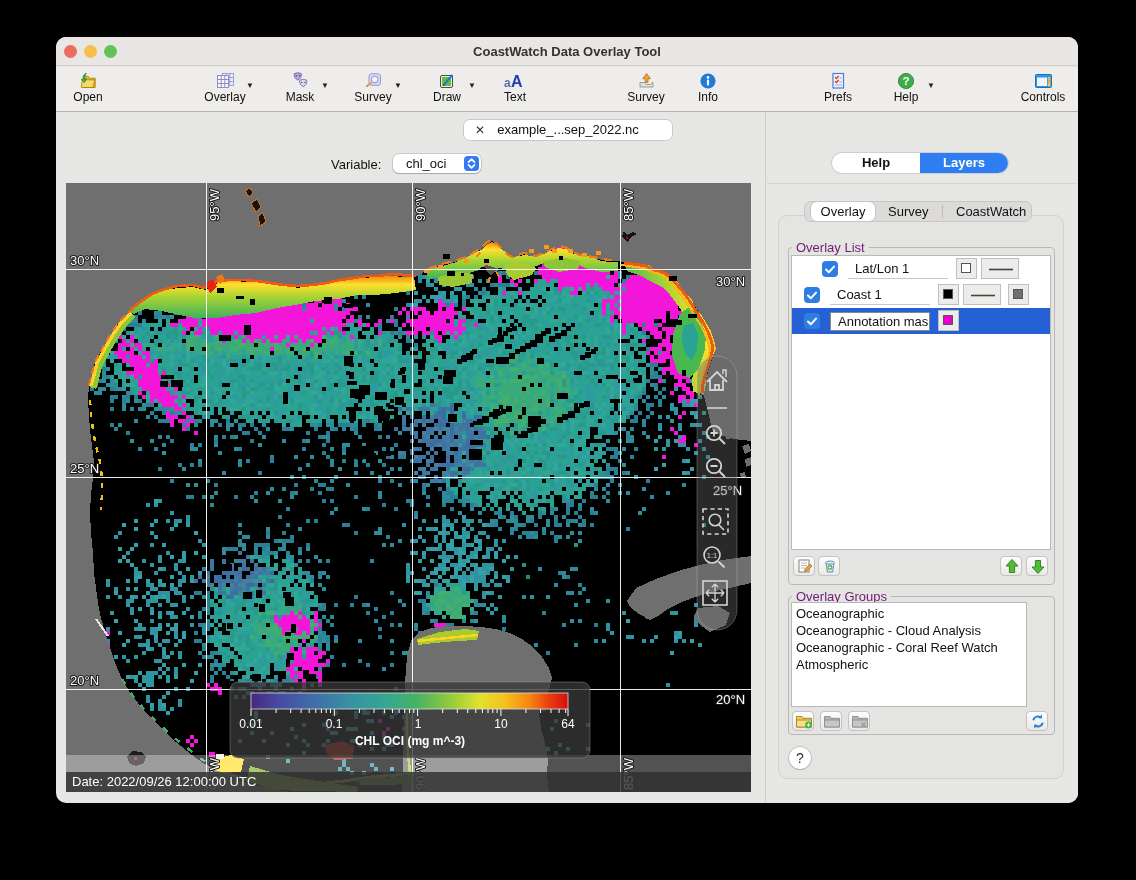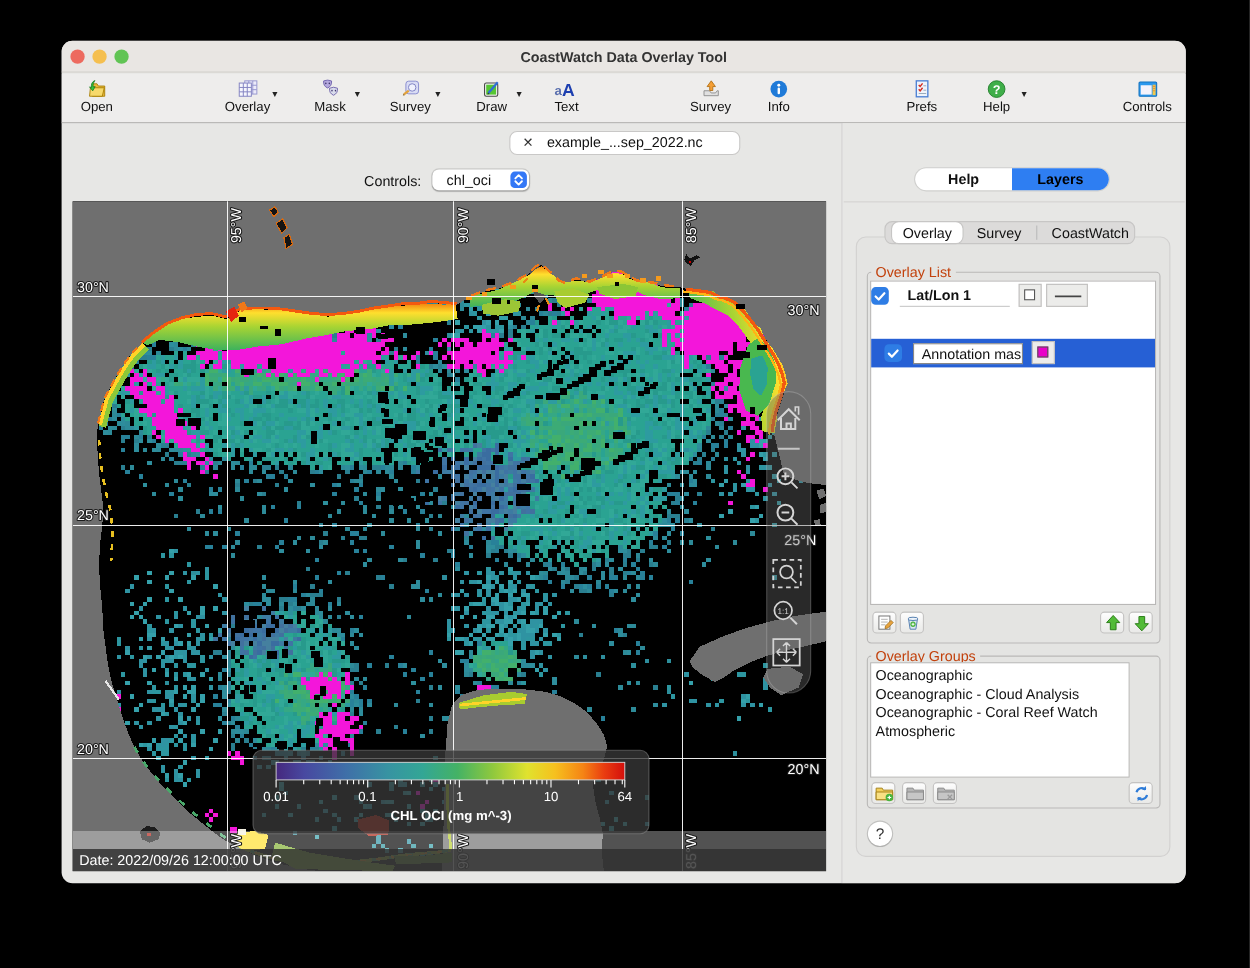--- a/index.html
+++ b/index.html
@@ -18,28 +18,28 @@
   #vlabel{position:absolute;left:275px;top:120px;font-size:13px;color:#111;}
   #vdrop{position:absolute;left:337px;top:117px;width:88px;height:19px;background:#fff;border-radius:6px;box-shadow:0 0 0 1px rgba(0,0,0,0.12),0 1px 1px rgba(0,0,0,0.18);font-size:13px;color:#111;}
   #vdrop .t{position:absolute;left:13px;top:2px;}
   #vdrop .step{position:absolute;right:2px;top:2px;width:15px;height:15px;background:#3478f6;border-radius:4px;}
   #mapwrap{position:absolute;left:10px;top:146px;width:685px;height:609px;background:#000;}
   #vsep{position:absolute;left:709px;top:75px;width:1px;height:691px;background:#cfcecd;}
   #rpanel{position:absolute;left:710px;top:75px;width:312px;height:691px;background:#e7e7e5;font-size:13px;color:#111;}
   
   #seg{position:absolute;left:66px;top:41px;width:176px;height:20px;border-radius:10px;background:#fff;box-shadow:0 0 0 1px rgba(0,0,0,0.10);}
   #seg .l{position:absolute;left:0;top:0;width:88px;height:20px;line-height:20px;text-align:center;font-weight:bold;color:#111;}
-  #seg .r{position:absolute;left:88px;top:0;width:88px;height:20px;line-height:20px;text-align:center;font-weight:bold;color:#000000;background:#2e7ef2;border-radius:0 10px 10px 0;}
+  #seg .r{position:absolute;left:88px;top:0;width:88px;height:20px;line-height:20px;text-align:center;font-weight:bold;color:#ffffff;background:#2e7ef2;border-radius:0 10px 10px 0;}
   #rsep{position:absolute;left:1px;top:71px;width:310px;height:1px;background:#d4d3d2;}
   #tabbar{position:absolute;left:38px;top:89px;width:228px;height:21px;background:#dcdbda;border:1px solid #c7c6c5;border-radius:7px;}
   #tabsel{position:absolute;left:44px;top:89px;width:66px;height:21px;background:#fff;border:1px solid #c7c6c5;border-radius:7px;line-height:19px;text-align:center;}
   .tabtxt{position:absolute;top:91px;line-height:17px;}
   #bigpanel{position:absolute;left:12px;top:103px;width:286px;height:564px;background:#e4e4e2;border:1px solid #d2d1d0;border-radius:9px;}
   .group{position:absolute;border:1px solid #b9b8b7;border-radius:4px;}
-  .glabel{position:absolute;font-size:13px;color:#c2410c;background:#e4e4e2;padding:0 4px;}
+  .glabel{position:absolute;font-size:13px;color:#701a75;background:#e4e4e2;padding:0 4px;}
   .wlist{position:absolute;background:#fff;border:1px solid #b9b8b7;}
   .row{position:absolute;left:1px;width:258px;height:26px;}
   .row.sel{background:#2660d5;}
   .cb{position:absolute;left:12px;top:5px;width:16px;height:16px;border-radius:4px;background:#2e7de5;}
   .cb svg{position:absolute;left:2px;top:3px;}
   .fld{position:absolute;left:38px;top:4px;width:100px;height:19px;background:#fff;font-size:13px;padding:1px 0 0 7px;border-bottom:1px solid #c8c8c8;white-space:nowrap;overflow:hidden;}
   .row.sel .fld{border:1px solid #999;}
   .btn{position:absolute;background:#ececea;border:1px solid #c0bfbe;}
   .sw{position:absolute;}
   .sbtn{position:absolute;width:22px;height:20px;background:linear-gradient(#fdfdfd,#e9e9e7);border:1px solid #c4c3c2;border-radius:4px;}
@@ -152,21 +152,21 @@
   <div class="titem" style="left:987px;">
       <svg width="19" height="18" viewBox="0 0 19 18">
         <rect x="1.5" y="2.5" width="16" height="13" rx="1" fill="#2b98ee" stroke="#1272c0" stroke-width="1"></rect>
         <rect x="3" y="5.5" width="10" height="8.5" fill="#f4f2fb"></rect>
         <rect x="13.8" y="5" width="2.7" height="9.5" fill="#f2c84b"></rect>
         <path d="M14 6.5h2.3M14 8.5h2.3M14 10.5h2.3" stroke="#e8953a" stroke-width="1"></path>
       </svg>
       <div class="lab">Controls</div>
     </div>
   <div id="tab"><span class="x">✕</span>example_...sep_2022.nc</div>
-  <div id="vlabel">Controls:</div>
+  <div id="vlabel">Variable:</div>
   <div id="vdrop">
       <span class="t">chl_oci</span>
       <span class="step"><svg width="15" height="15">
           <path d="M4.5 6.2 L7.5 3.2 L10.5 6.2" stroke="#fff" stroke-width="1.7" fill="none" stroke-linecap="round" stroke-linejoin="round"></path>
           <path d="M4.5 8.8 L7.5 11.8 L10.5 8.8" stroke="#fff" stroke-width="1.7" fill="none" stroke-linecap="round" stroke-linejoin="round"></path>
         </svg></span>
     </div>
   <div id="mapwrap">
     <svg width="685" height="609" viewBox="0 0 685 609" shape-rendering="crispEdges">
 <rect width="685" height="609" fill="#000"></rect>
@@ -347,33 +347,50 @@
     <div id="rsep"></div>
     <div id="bigpanel"></div>
     <div id="tabbar"></div>
     <div id="tabsel">Overlay</div>
     <div class="tabtxt" style="left:122px;">Survey</div>
     <div style="position:absolute;left:176px;top:93px;width:1px;height:13px;background:#bbb;"></div>
     <div class="tabtxt" style="left:190px;">CoastWatch</div>
     <div class="group" style="left:22px;top:135px;width:267px;height:338px;"></div>
     <div class="glabel" style="left:26px;top:128px;">Overlay List</div>
     <div class="wlist" style="left:25px;top:143px;width:260px;height:295px;"></div>
-    <div class="row" style="left:14px;top:144px;font-weight:bold;">
+    <div class="row" style="left:44px;top:144px;">
  <div class="cb">
           <svg width="12" height="11" viewBox="0 0 12 11">
             <path d="M2 5.5l2.8 2.8L10 2.6" stroke="#fff" stroke-width="2" fill="none" stroke-linecap="round" stroke-linejoin="round"></path>
           </svg>
         </div>
  <div class="fld">Lat/Lon 1</div>
  <div class="btn" style="left:146px;top:2px;width:21px;height:21px;">
           <div class="sw" style="left:4px;top:4px;width:10px;height:10px;background:#fff;border:1.5px solid #555;"></div>
         </div>
  <div class="btn" style="left:171px;top:2px;width:38px;height:21px;"><svg width="38" height="21">
             <path d="M7 10.5h24" stroke="#444" stroke-width="1.6"></path>
           </svg></div>
+</div>
+    <div class="row" style="left:26px;top:170px;">
+ <div class="cb">
+          <svg width="12" height="11" viewBox="0 0 12 11">
+            <path d="M2 5.5l2.8 2.8L10 2.6" stroke="#fff" stroke-width="2" fill="none" stroke-linecap="round" stroke-linejoin="round"></path>
+          </svg>
+        </div>
+ <div class="fld">Coast 1</div>
+ <div class="btn" style="left:146px;top:2px;width:21px;height:21px;">
+          <div class="sw" style="left:4px;top:4px;width:10px;height:10px;background:#000;border:1.5px solid #555;"></div>
+        </div>
+ <div class="btn" style="left:171px;top:2px;width:38px;height:21px;"><svg width="38" height="21">
+            <path d="M7 10.5h24" stroke="#444" stroke-width="1.6"></path>
+          </svg></div>
+ <div class="btn" style="left:216px;top:2px;width:21px;height:21px;">
+          <div class="sw" style="left:4px;top:4px;width:10px;height:10px;background:#707070;border:1.5px solid #555;"></div>
+        </div>
 </div>
     <div class="row sel" style="left:26px;top:196px;">
  <div class="cb">
           <svg width="12" height="11" viewBox="0 0 12 11">
             <path d="M2 5.5l2.8 2.8L10 2.6" stroke="#fff" stroke-width="2" fill="none" stroke-linecap="round" stroke-linejoin="round"></path>
           </svg>
         </div>
  <div class="fld" style="border:1px solid #888;">Annotation mas</div>
  <div class="btn" style="left:146px;top:2px;width:21px;height:21px;">
           <div class="sw" style="left:4px;top:4px;width:10px;height:10px;background:#ea00c8;border:1.5px solid #555;"></div>

